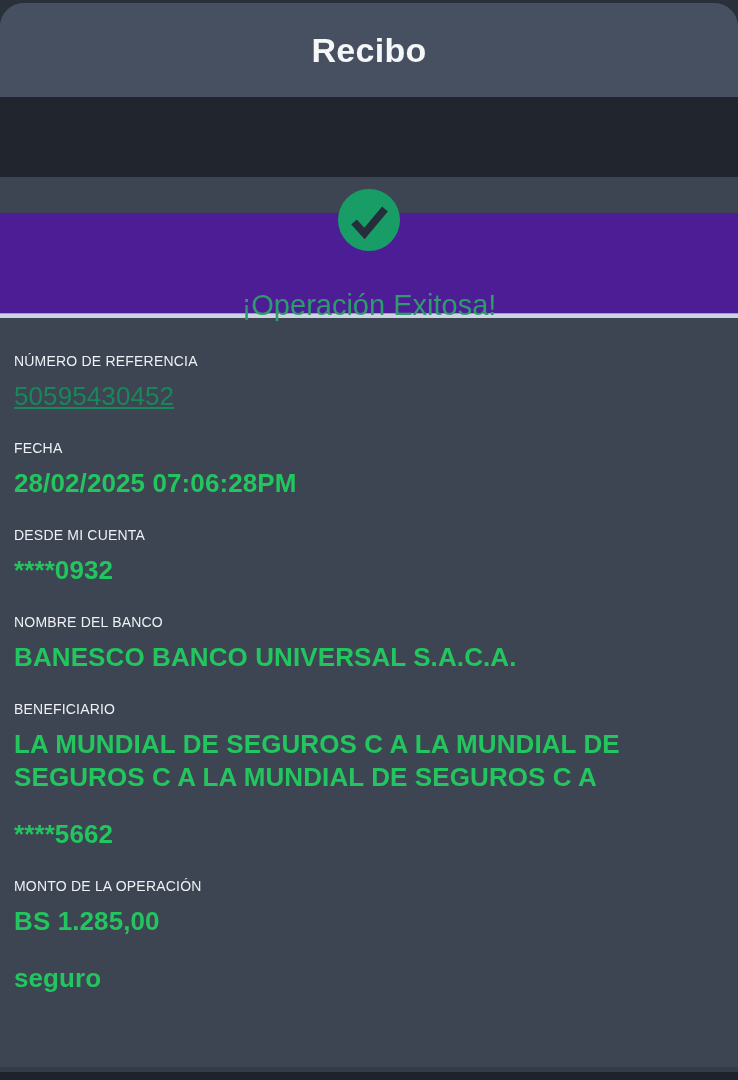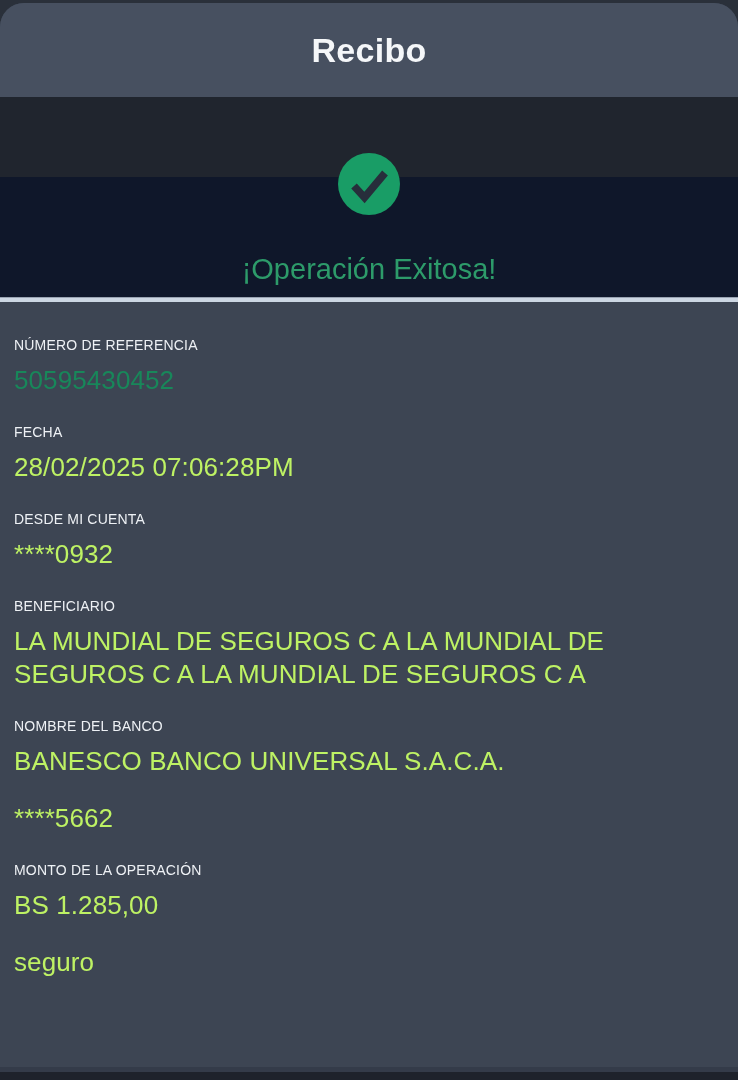--- a/index.html
+++ b/index.html
@@ -27,22 +27,23 @@
     font-size: 34px;
     font-weight: 700;
     letter-spacing: 0.3px;
   }
   .dark-band {
     height: 80px;
     background: #20252e;
   }
   .success-section {
     position: relative;
-    height: 120px;
-    background: #0f172a;
+    height: 100px;
+    background: #4c1d95;
+    margin-top: 36px;
   }
   .check-wrap {
     position: absolute;
     top: -24px;
     left: 50%;
     transform: translateX(-50%);
     width: 62px; height: 62px;
   }
   .success-msg {
     position: absolute;
@@ -66,30 +67,31 @@
   .field { margin-bottom: 24px; }
   .field-label {
     color: #eef1f5;
     font-size: 14px;
     font-weight: 400;
     letter-spacing: 0.2px;
     line-height: 23px;
     margin-bottom: 7px;
   }
   .field-value {
-    color: #bef264;
+    color: #22c55e;
     font-size: 26px;
-    font-weight: 400;
+    font-weight: 700;
     line-height: 33px;
     letter-spacing: 0.1px;
     word-wrap: break-word;
   }
   .link-value {
     color: #18875a;
     font-weight: 400;
+    text-decoration: underline;
     cursor: pointer;
   }
   .bottom-line {
     position: absolute;
     bottom: 8px; left: 0;
     width: 100%; height: 5px;
     background: #343b49;
   }
   .bottom-bar {
     position: absolute;
@@ -132,27 +134,27 @@
       <div class="field-label">FECHA</div>
       <div class="field-value">28/02/2025 07:06:28PM</div>
     </div>
 
     <div class="field">
       <div class="field-label">DESDE MI CUENTA</div>
       <div class="field-value">****0932</div>
     </div>
 
     <div class="field">
-      <div class="field-label">BENEFICIARIO</div>
-      <div class="field-value">LA MUNDIAL DE SEGUROS C A LA MUNDIAL DE SEGUROS C A LA MUNDIAL DE SEGUROS C A</div>
+      <div class="field-label">NOMBRE DEL BANCO</div>
+      <div class="field-value">BANESCO BANCO UNIVERSAL S.A.C.A.</div>
     </div>
 
     <div class="field">
-      <div class="field-label">NOMBRE DEL BANCO</div>
-      <div class="field-value">BANESCO BANCO UNIVERSAL S.A.C.A.</div>
+      <div class="field-label">BENEFICIARIO</div>
+      <div class="field-value">LA MUNDIAL DE SEGUROS C A LA MUNDIAL DE SEGUROS C A LA MUNDIAL DE SEGUROS C A</div>
     </div>
 
     <div class="field">
       <div class="field-value">****5662</div>
     </div>
 
     <div class="field">
       <div class="field-label">MONTO DE LA OPERACIÓN</div>
       <div class="field-value">BS 1.285,00</div>
     </div>

